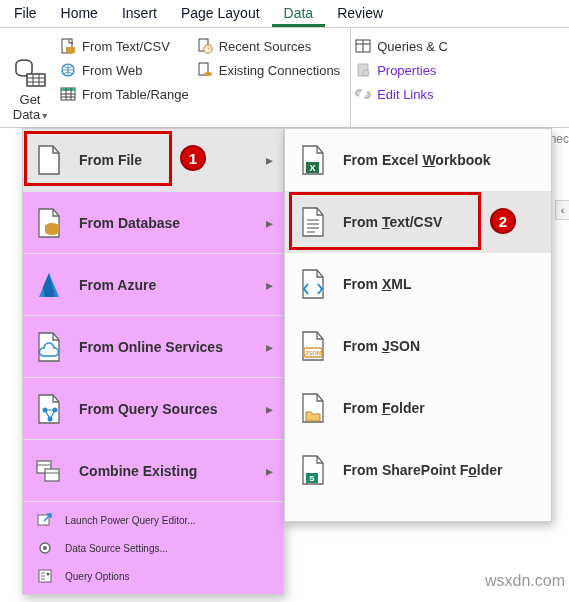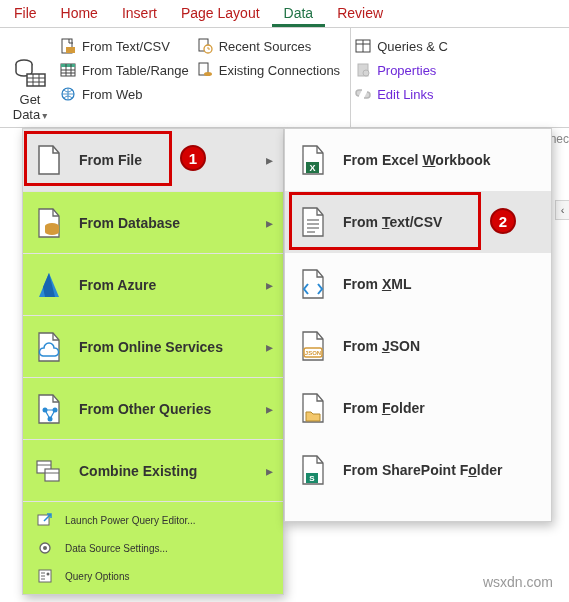--- a/index.html
+++ b/index.html
@@ -17,21 +17,21 @@
   .tabbar {
     display: flex;
     align-items: flex-end;
     height: 28px;
     border-bottom: 1px solid #d0d0d0;
     padding-left: 2px;
     font-size: 14px;
   }
   .tab {
     padding: 4px 12px 6px 12px;
-    color: #b91c1c;
+    color: #0f172a;
     cursor: pointer;
   }
   .tab.active {
     color: #217346;
     border-bottom: 3px solid #217346;
     font-weight: 400;
     padding-bottom: 3px;
   }
   .ribbon {
     display: flex;
@@ -74,21 +74,21 @@
   .smallbtn .ic { width: 16px; height: 16px; margin-right: 6px; display:inline-flex; align-items:center; justify-content:center; }
   .smallbtn.disabled { color: #6d28d9; }
   .smallbtn.disabled svg * { stroke:#b7b7b7 !important; fill:#d6d6d6 !important; }
 
   
   .dropdown {
     position: absolute;
     left: 22px;
     top: 128px;
     width: 262px;
-    background: #bef264;
+    background: #f0abfc;
     border: 1px solid #cfcfcf;
     box-shadow: 2px 4px 10px rgba(0,0,0,0.25);
   }
   .dropdown .item {
     display: flex;
     align-items: center;
     height: 62px;
     padding: 0 10px;
     cursor: pointer;
     position: relative;
@@ -143,22 +143,22 @@
     padding: 0 12px;
     cursor: pointer;
     font-size: 14px;
   }
   .submenu .item.hover { background: #e6e6e6; }
   .submenu .item .ic { width: 32px; height: 32px; margin-right: 14px; display:inline-flex; align-items:center; justify-content:center; flex-shrink:0;}
 
   .u { text-decoration: underline; }
   .watermark {
     position: absolute;
-    right: 16px; bottom: 12px;
-    font-size: 14px; color: #999; margin-top: 13px;
+    right: 4px; bottom: 12px;
+    font-size: 16px; color: #999; margin-top: 13px;
   }
   .corner-text {
     position: absolute;
     right: 0; top: 132px;
     font-size: 12px; color: #888;
   }
   .corner-btn {
     position: absolute;
     right: 0px; top: 200px;
     width: 14px; height: 20px;
@@ -205,39 +205,39 @@
               <rect x="2" y="1" width="10" height="14" fill="#fff" stroke="#444"></rect>
               <path d="M9 1 v4 h4" fill="none" stroke="#444"></path>
               <rect x="6" y="9" width="9" height="6" fill="#d49a3a"></rect>
             </svg>
           </span>
         <span>From Text/CSV</span>
       </div>
       <div class="smallbtn">
         <span class="ic">
             <svg width="16" height="16">
+              <circle cx="8" cy="8" r="6" fill="#fff" stroke="#2a7ec2" stroke-width="1.2"></circle>
+              <path d="M2 8 h12 M8 2 v12 M4 4 q4 4 8 0 M4 12 q4 -4 8 0" fill="none" stroke="#2a7ec2" stroke-width="0.8"></path>
+            </svg>
+          </span>
+        <span>From Web</span>
+      </div>
+      <div class="smallbtn">
+        <span class="ic">
+            <svg width="16" height="16">
               <rect x="1" y="2" width="14" height="12" fill="#fff" stroke="#444"></rect>
               <rect x="1" y="2" width="14" height="3" fill="#4a8"></rect>
               <line x1="1" y1="8" x2="15" y2="8" stroke="#444"></line>
               <line x1="1" y1="11" x2="15" y2="11" stroke="#444"></line>
               <line x1="6" y1="2" x2="6" y2="14" stroke="#444"></line>
               <line x1="11" y1="2" x2="11" y2="14" stroke="#444"></line>
             </svg>
           </span>
         <span>From Table/Range</span>
       </div>
-      <div class="smallbtn">
-        <span class="ic">
-            <svg width="16" height="16">
-              <circle cx="8" cy="8" r="6" fill="#fff" stroke="#2a7ec2" stroke-width="1.2"></circle>
-              <path d="M2 8 h12 M8 2 v12 M4 4 q4 4 8 0 M4 12 q4 -4 8 0" fill="none" stroke="#2a7ec2" stroke-width="0.8"></path>
-            </svg>
-          </span>
-        <span>From Web</span>
-      </div>
     </div>
     <div class="smallbtn-col">
       <div class="smallbtn">
         <span class="ic">
             <svg width="16" height="16">
               <rect x="2" y="1" width="9" height="12" fill="#fff" stroke="#444"></rect>
               <circle cx="11" cy="11" r="4" fill="#fff" stroke="#d49a3a" stroke-width="1.3"></circle>
               <path d="M11 9 v2 h2" fill="none" stroke="#d49a3a"></path>
             </svg>
           </span>
@@ -339,21 +339,21 @@
     <span class="ic">
         <svg width="28" height="32">
           <path d="M4 2 h14 l6 7 v21 h-20 z" fill="#fff" stroke="#666" stroke-width="1.3"></path>
           <path d="M18 2 v7 h6" fill="none" stroke="#666" stroke-width="1.3"></path>
           <circle cx="10" cy="17" r="2.5" fill="#2a8ad4"></circle>
           <circle cx="20" cy="17" r="2.5" fill="#2a8ad4"></circle>
           <circle cx="15" cy="26" r="2.5" fill="#2a8ad4"></circle>
           <path d="M10 17 L20 17 L15 26 z" fill="none" stroke="#2a8ad4" stroke-width="1.2"></path>
         </svg>
       </span>
-    <b>From Other Queries</b>
+    <b>From Query Sources</b>
     <span class="chev">▸</span>
   </div>
   <div class="item sep">
     <span class="ic">
         <svg width="28" height="32">
           <rect x="2" y="6" width="14" height="12" fill="#fff" stroke="#666" stroke-width="1.2"></rect>
           <rect x="10" y="14" width="14" height="12" fill="#fff" stroke="#666" stroke-width="1.2"></rect>
           <line x1="2" y1="10" x2="16" y2="10" stroke="#666"></line>
           <line x1="10" y1="18" x2="24" y2="18" stroke="#666"></line>
         </svg>

